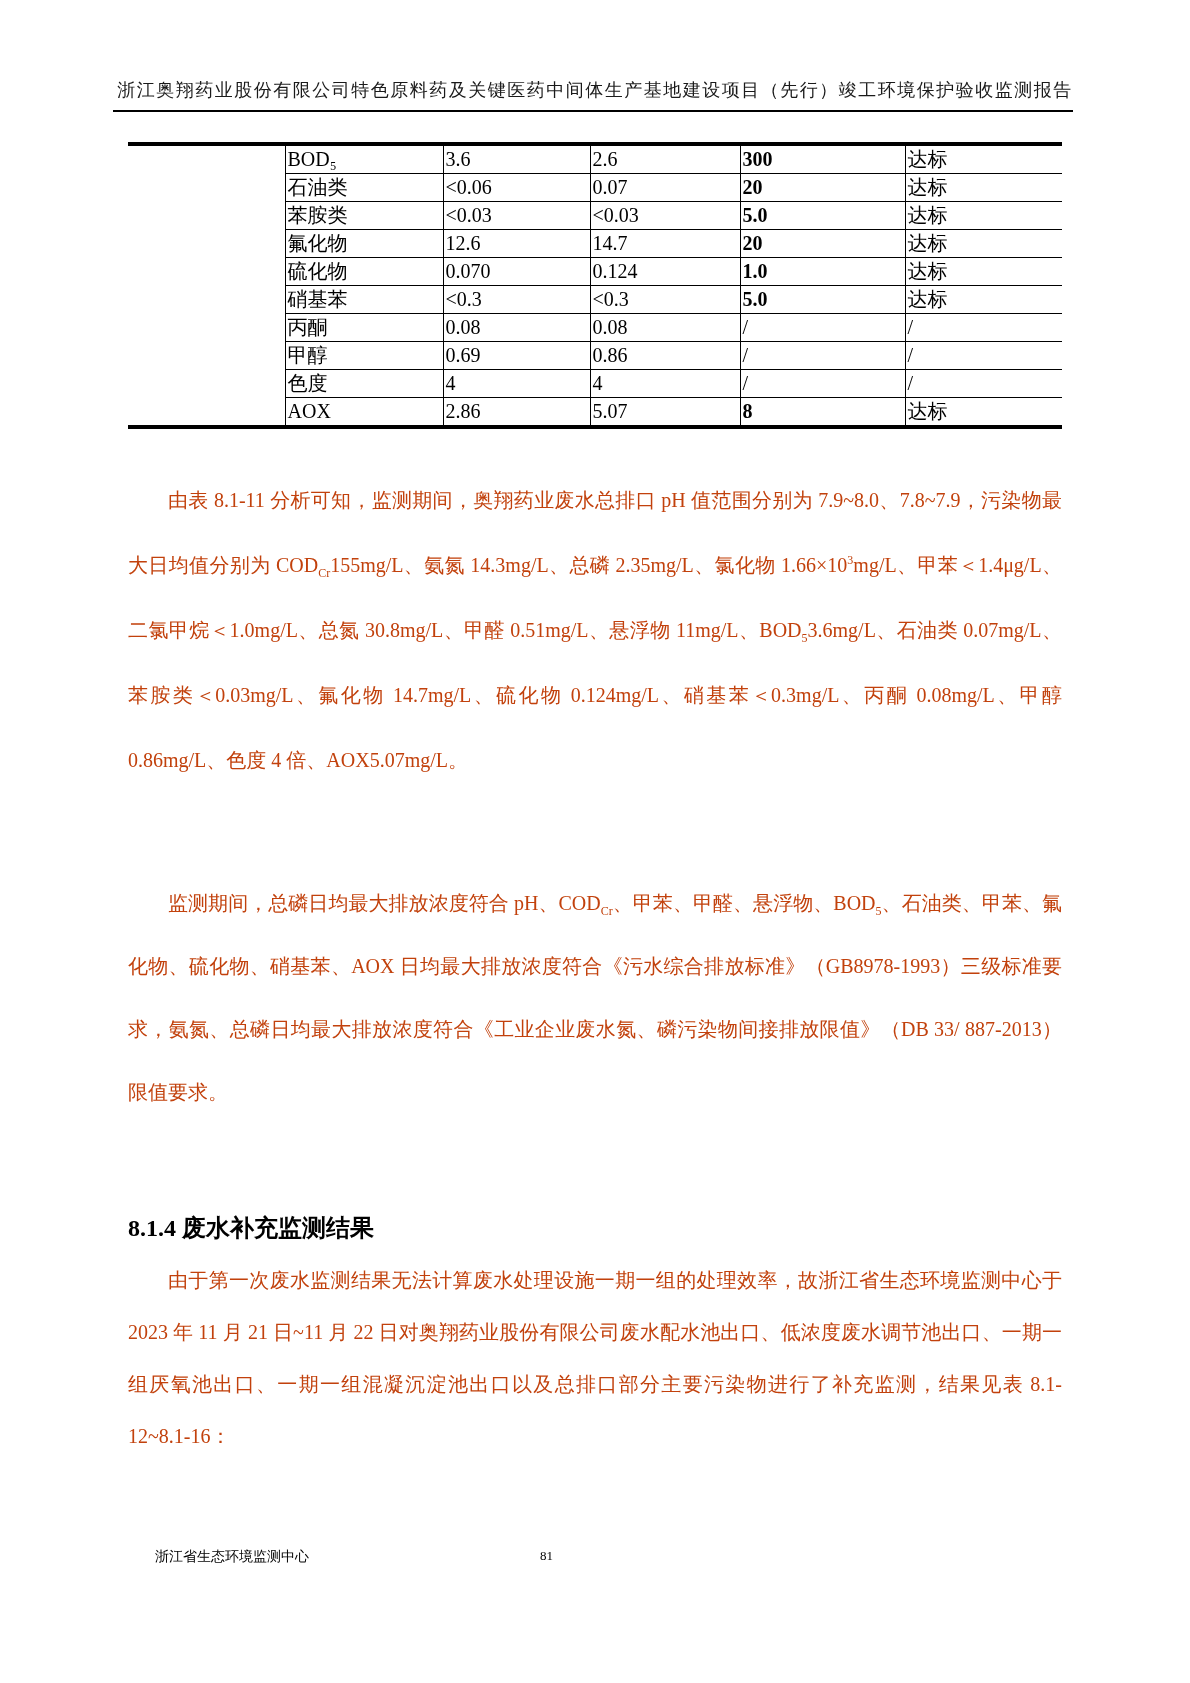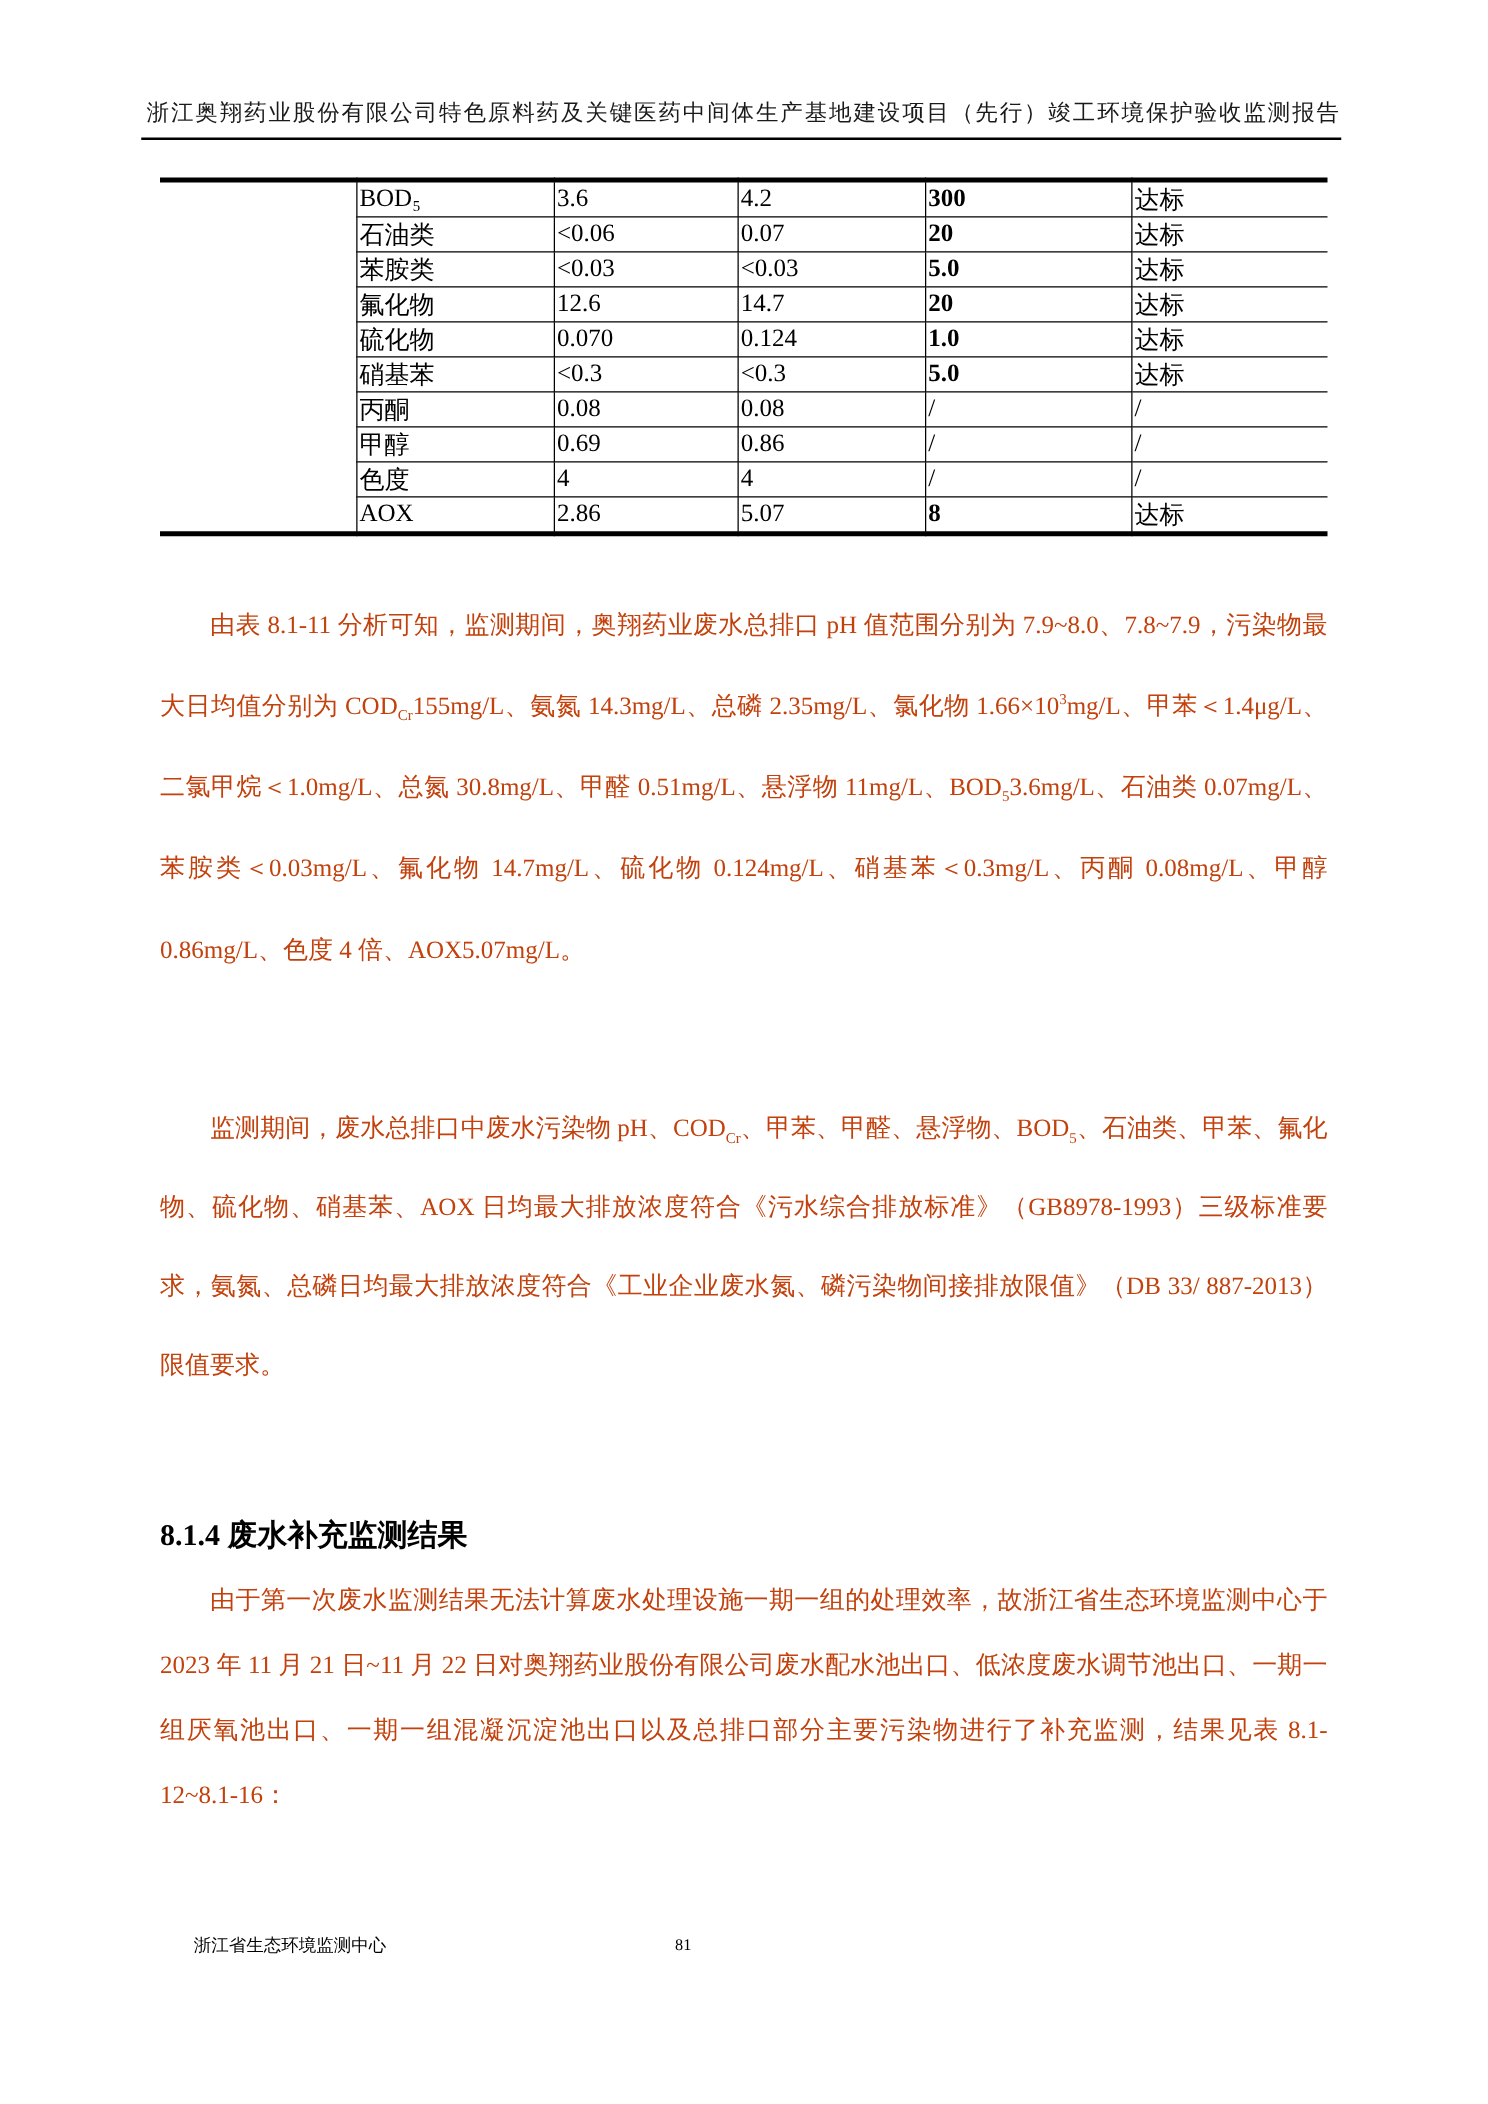--- a/index.html
+++ b/index.html
@@ -69,21 +69,21 @@
         <col style="width:147px">
       <col style="width:150px">
         <col style="width:165px">
         <col style="width:157px">
     </colgroup>
     <tbody>
       <tr>
         <td class="spacer-cell" rowspan="10"></td>
         <td>BOD₅</td>
         <td>3.6</td>
-        <td>4.2</td>
+        <td>2.6</td>
         <td class="std-cell bold">300</td>
         <td class="result-cell">达标</td>
       </tr>
       <tr>
         <td>石油类</td>
         <td>&lt;0.06</td>
         <td>0.07</td>
         <td class="std-cell bold">20</td>
         <td class="result-cell">达标</td>
       </tr>
@@ -141,21 +141,21 @@
         <td>2.86</td>
         <td>5.07</td>
         <td class="std-cell bold">8</td>
         <td class="result-cell">达标</td>
       </tr>
     </tbody>
   </table>
 
   <p id="para1" class="para"><span>由表 8.1-11 分析可知，监测期间，奥翔药业废水总排口 pH 值范围分别为 7.9~8.0、7.8~7.9，污染物最大日均值分别为 COD</span><sub>Cr</sub><span>155mg/L、氨氮 14.3mg/L、总磷 2.35mg/L、氯化物 1.66×10</span><sup>3</sup><span>mg/L、甲苯＜1.4μg/L、二氯甲烷＜1.0mg/L、总氮 30.8mg/L、甲醛 0.51mg/L、悬浮物 11mg/L、BOD</span><sub>5</sub><span>3.6mg/L、石油类 0.07mg/L、苯胺类＜0.03mg/L、氟化物 14.7mg/L、硫化物 0.124mg/L、硝基苯＜0.3mg/L、丙酮 0.08mg/L、甲醇 0.86mg/L、色度 4 倍、AOX5.07mg/L。</span></p>
 
-  <p id="para2" class="para"><span>监测期间，废水总排口中废水污染物 pH、COD</span><sub>Cr</sub><span>、甲苯、甲醛、悬浮物、BOD</span><sub>5</sub><span>、石油类、甲苯、氟化物、硫化物、硝基苯、AOX 日均最大排放浓度符合《污水综合排放标准》（GB8978-1993）三级标准要求，氨氮、总磷日均最大排放浓度符合《工业企业废水氮、磷污染物间接排放限值》（DB 33/ 887-2013）限值要求。</span></p>
+  <p id="para2" class="para"><span>监测期间，总磷日均最大排放浓度符合 pH、COD</span><sub>Cr</sub><span>、甲苯、甲醛、悬浮物、BOD</span><sub>5</sub><span>、石油类、甲苯、氟化物、硫化物、硝基苯、AOX 日均最大排放浓度符合《污水综合排放标准》（GB8978-1993）三级标准要求，氨氮、总磷日均最大排放浓度符合《工业企业废水氮、磷污染物间接排放限值》（DB 33/ 887-2013）限值要求。</span></p>
 
   <h3 class="section-heading">8.1.4 废水补充监测结果</h3>
 
   <p id="para3" class="para"><span>由于第一次废水监测结果无法计算废水处理设施一期一组的处理效率，故浙江省生态环境监测中心于 2023 年 11 月 21 日~11 月 22 日对奥翔药业股份有限公司废水配水池出口、低浓度废水调节池出口、一期一组厌氧池出口、一期一组混凝沉淀池出口以及总排口部分主要污染物进行了补充监测，结果见表 8.1-12~8.1-16：</span></p>
 
   <div class="footer-org">浙江省生态环境监测中心</div>
   <div class="footer-page">81</div>
 
 </div>
 

